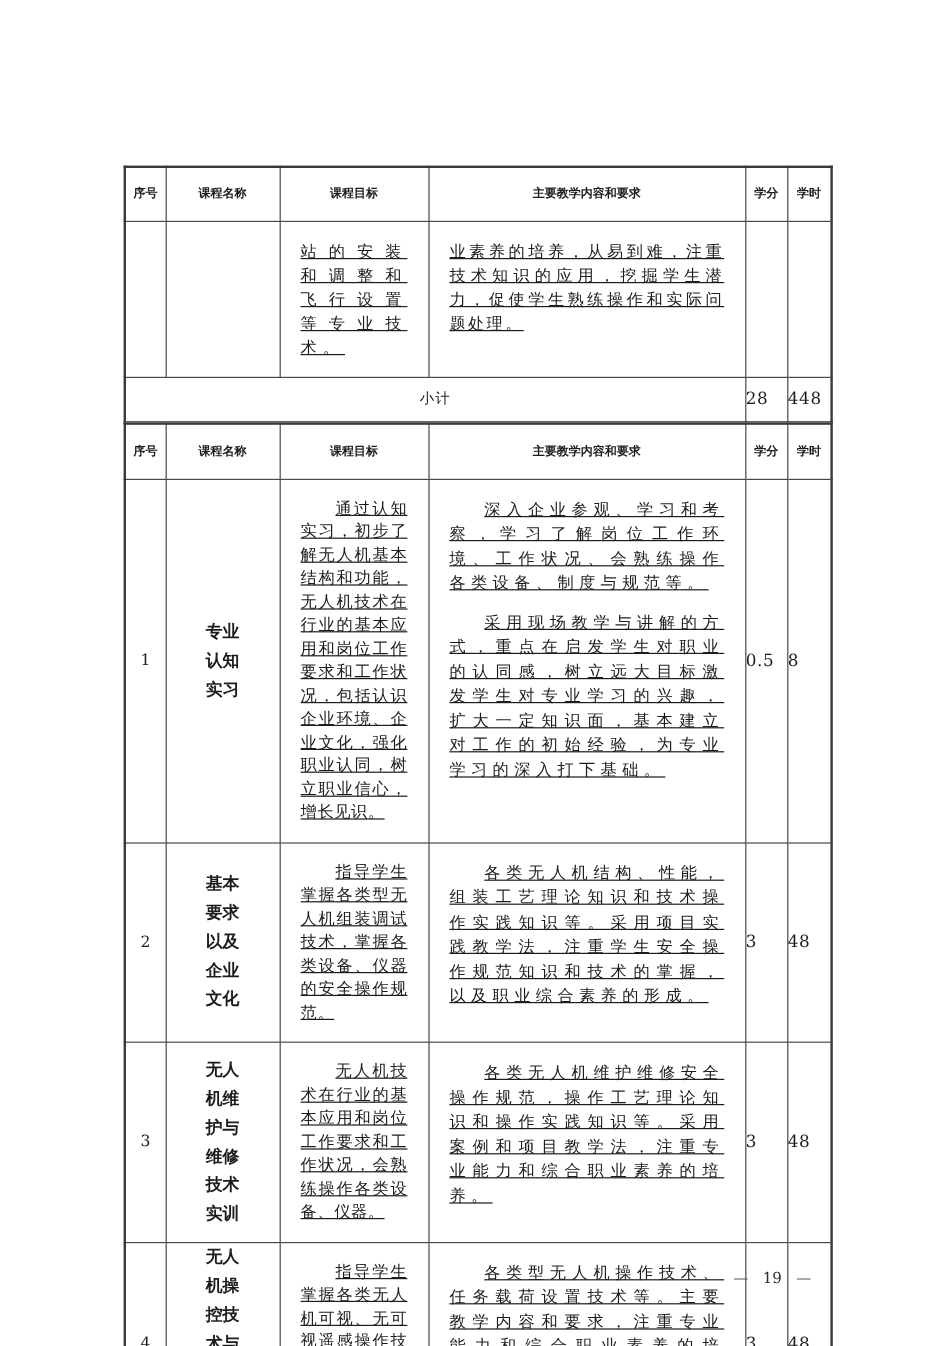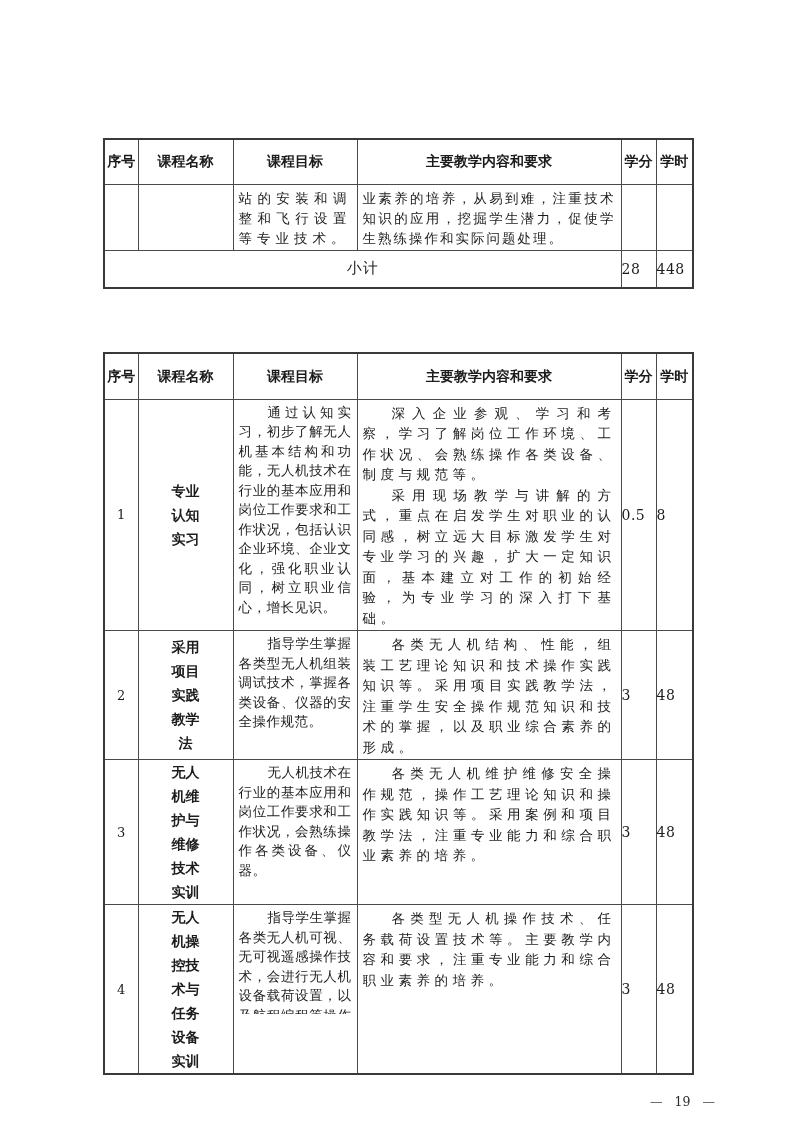--- a/index.html
+++ b/index.html
@@ -22,21 +22,21 @@
     background: #fff;
     border: 2px solid #3a3a3a;
   }
   .doc-table td, .doc-table th { border: 1px solid #4a4a4a; padding: 0; }
 
   #table-continued { top: 138px; }
   #table-8 { top: 352px; }
 
   th.hcell {
     font-weight: bold;
-    font-size: 14px;
+    font-size: 10px;
     line-height: 19px;
     text-align: center;
     vertical-align: middle;
     padding: 2px 1px;
   }
   td.seq-cell {
     text-align: center; vertical-align: middle;
     font-size: 13px;
   }
   td.name-cell {
@@ -53,42 +53,41 @@
   td.obj-cell  { letter-spacing: 0.5px; line-height: 19.5px; }
   td.cont-cell { letter-spacing: 4.5px; line-height: 20.5px; }
   #table-continued td.obj-cell  { letter-spacing: 5px;  line-height: 20px; }
   #table-continued td.cont-cell { letter-spacing: 2px;  line-height: 20px; }
   td.num-cell {
     text-align: left; vertical-align: middle;
     font-size: 14px; letter-spacing: 0.5px;
   }
   td.subtotal-cell {
     text-align: center; vertical-align: middle;
-    font-size: 15px; letter-spacing: 1px;
-  }
-  .cell-par { margin: 0; text-indent: 2.15em; }
+    font-size: 12px; letter-spacing: 1px;
+  }
+  .cell-par { margin: 12px; text-indent: 2.15em; text-decoration: underline; }
   .cell-par.no-indent { text-indent: 0; }
   .clip-box { height: 106px; overflow: hidden; }
 
   .table-title {
     position: absolute;
     left: 103px; top: 320px; width: 589px;
     text-align: center;
     font-size: 15.5px;
     letter-spacing: 1.5px;
     line-height: 22px;
   }
 
   .page-footer {
     position: absolute;
-    left: 0; top: 1094px; width: 676px;
+    left: 0; top: 1057px; width: 676px;
     text-align: right;
     font-size: 12.5px;
     color: #2c2c2c;
-    margin-left: 39px;
   }
   .page-footer .dash { color: #555; letter-spacing: 0; }
   .page-footer .pnum { margin: 0 12px; }
 </style>
 </head>
 <body>
 
 <div class="page">
 
   <table class="doc-table" id="table-continued">
@@ -158,21 +157,21 @@
       <td class="cont-cell">
         <p class="cell-par">深入企业参观、学习和考察，学习了解岗位工作环境、工作状况、会熟练操作各类设备、制度与规范等。</p>
         <p class="cell-par">采用现场教学与讲解的方式，重点在启发学生对职业的认同感，树立远大目标激发学生对专业学习的兴趣，扩大一定知识面，基本建立对工作的初始经验，为专业学习的深入打下基础。</p>
       </td>
       <td class="num-cell">0.5</td>
       <td class="num-cell">8</td>
     </tr>
 
     <tr style="height:127px">
       <td class="seq-cell">2</td>
-      <td class="name-cell">采用项目实践教学法</td>
+      <td class="name-cell">基本要求以及企业文化</td>
       <td class="obj-cell">
         <p class="cell-par">指导学生掌握各类型无人机组装调试技术，掌握各类设备、仪器的安全操作规范。</p>
       </td>
       <td class="cont-cell">
         <p class="cell-par">各类无人机结构、性能，组装工艺理论知识和技术操作实践知识等。采用项目实践教学法，注重学生安全操作规范知识和技术的掌握，以及职业综合素养的形成。</p>
       </td>
       <td class="num-cell">3</td>
       <td class="num-cell">48</td>
     </tr>
 

